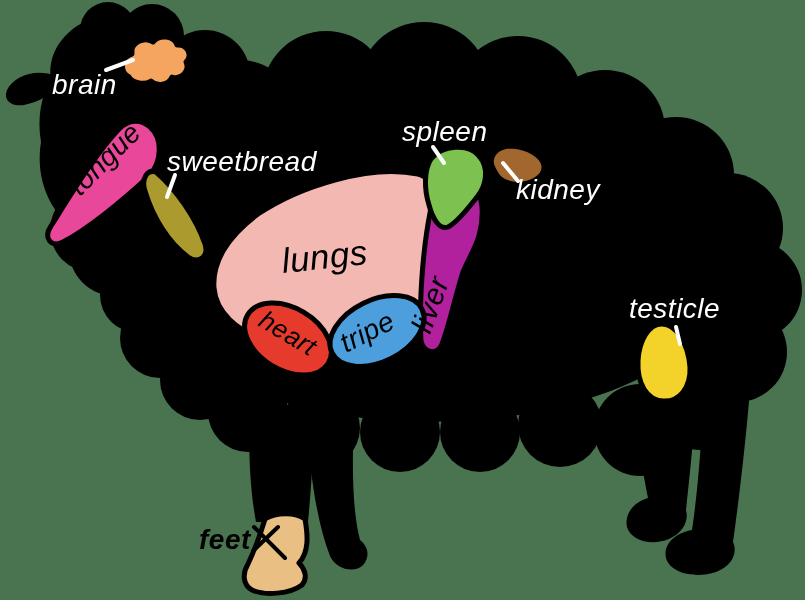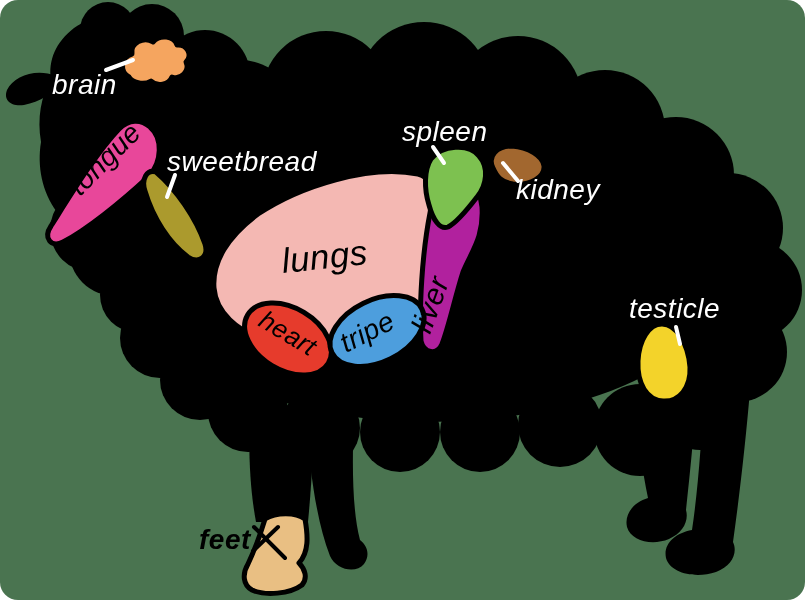--- a/index.html
+++ b/index.html
@@ -1,16 +1,16 @@
 <!DOCTYPE html>
 <html><head>
 <meta charset="utf-8">
 <style>
   html,body{margin:0;padding:0;}
-  .stage{width:805px;height:600px;overflow:hidden;border-radius:18px;}
+  .stage{width:805px;height:600px;overflow:hidden;}
   svg{display:block;}
   .lbl{font-family:"Liberation Sans","DejaVu Sans",sans-serif;font-style:italic;letter-spacing:0.5px;}
   .lbl-out{font-size:28px;}
   .lbl-feet{font-size:28px;font-weight:700;}
   .organ{stroke:#000000;stroke-width:5;stroke-linejoin:round;}
   .leader{stroke-width:4;stroke-linecap:round;fill:none;}
 </style>
 </head>
 <body>
 

